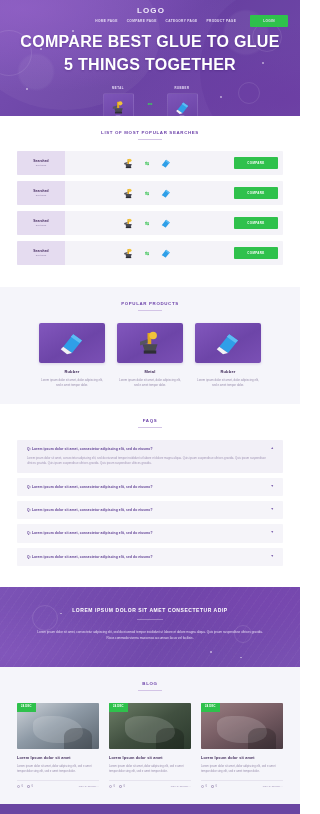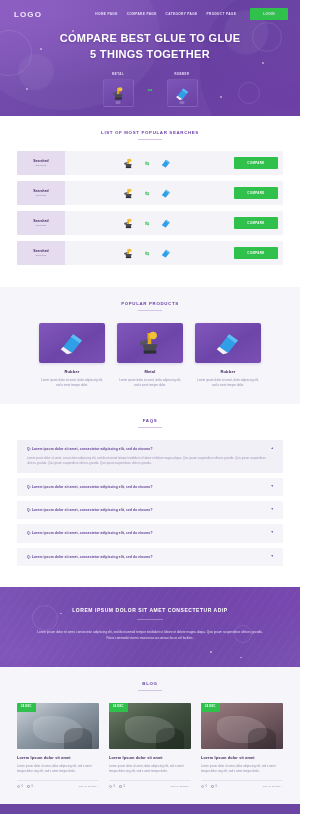--- a/index.html
+++ b/index.html
@@ -44,20 +44,21 @@
     width:140px; height:160px; border-radius:50%;
     background:rgba(90,45,150,.22);
   }
   .dot{ position:absolute; width:1.5px;height:1.5px;border-radius:50%;background:rgba(255,255,255,.5);}
 
   .navbar{
     position:relative; z-index:3;
     display:flex; align-items:center;
     padding:6px 12px 0 14px;
     height:22px;
+    flex-direction:column;
   }
   .logo{
     color:#f0e9fa; font-size:8px; font-weight:bold;
     letter-spacing:1.1px;
   }
   .nav-links{
     margin-left:auto; display:flex; align-items:center; gap:9px;
   }
   .nav-links a{
     color:#e7ddf5; font-size:3.2px; letter-spacing:.35px;
@@ -65,21 +66,21 @@
   }
   .login-btn{
     background:#2fc14c; color:#fff; font-size:3.2px; font-weight:bold;
     letter-spacing:.4px; padding:4px 13px; border-radius:1px;
     margin-left:5px; text-decoration:none;
   }
 
   .hero-title{
     position:relative; z-index:3;
     text-align:center; color:#ffffff;
-    font-size:11px; font-weight:bold; line-height:1.42;
+    font-size:16px; font-weight:bold; line-height:1.42;
     letter-spacing:.3px;
     margin-top:9px;
     text-shadow:0 1px 2px rgba(60,25,110,.35);
   }
 
   .compare-row{
     position:relative; z-index:3;
     display:flex; align-items:center; justify-content:center;
     gap:14px; margin-top:10px;
   }

